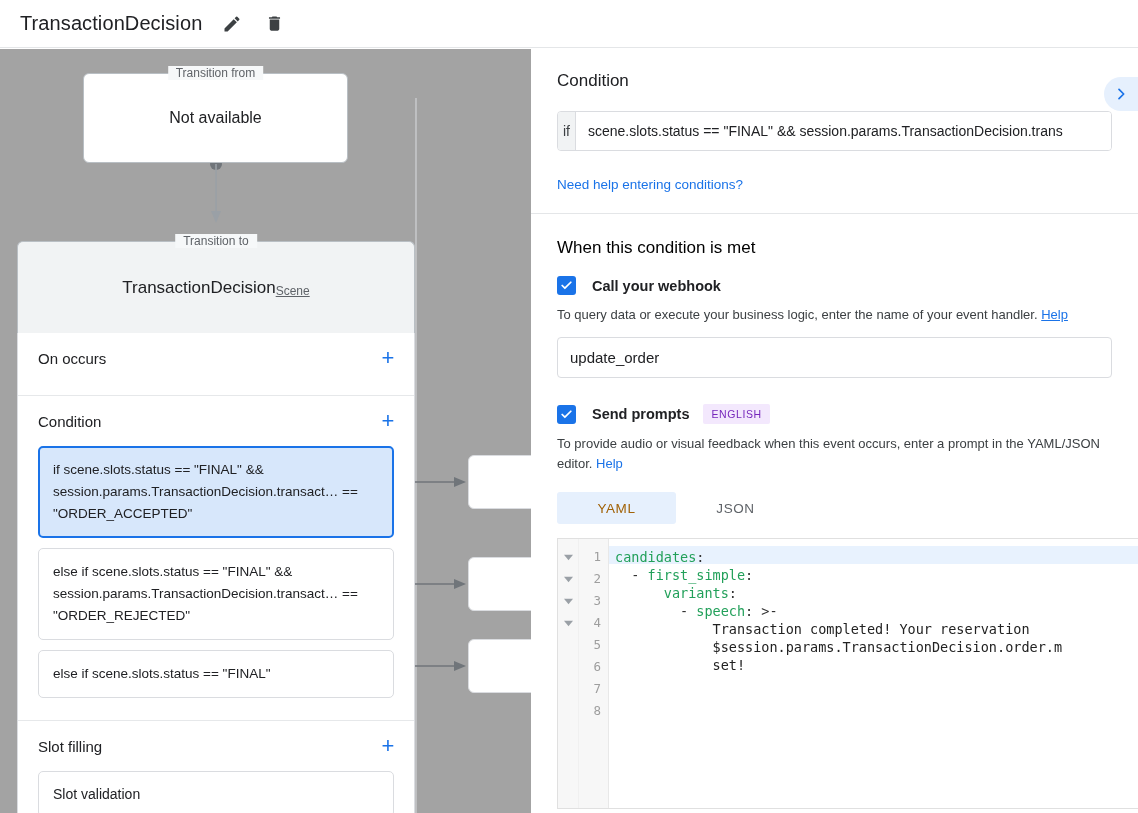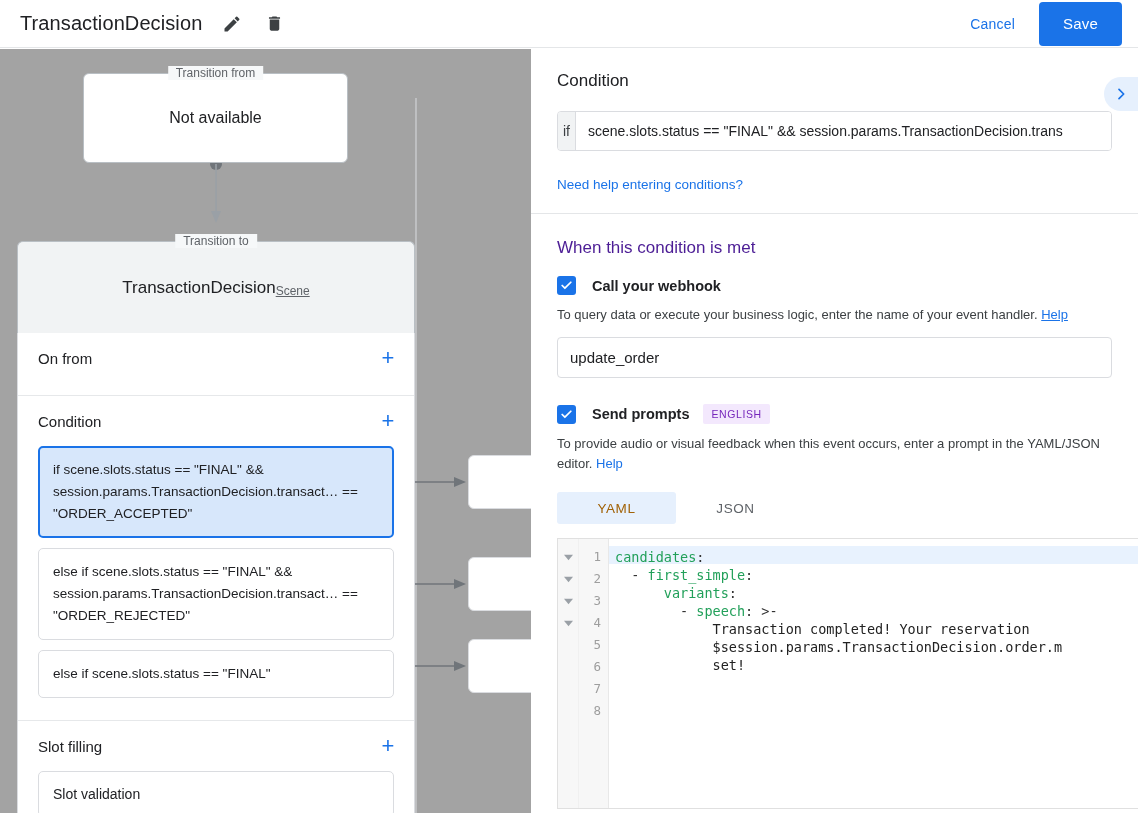--- a/index.html
+++ b/index.html
@@ -141,21 +141,21 @@
     flex: 1; border: none; outline: none; font-size: 14px; color: #202124;
     padding: 0 12px; font-family: "Liberation Sans", sans-serif;
     background: #fff; white-space: nowrap;
   }
   .help-link {
     display: inline-block; margin-top: 26px; color: #1a73e8;
     font-size: 13.5px; text-decoration: none; cursor: pointer;
   }
   .rp-divider { height: 1px; background: #e4e6e8; margin-top: 20px; }
 
-  .rp-sub { font-size: 17px; color: #4c1d95; margin: 24px 0 18px 0; font-weight: 400; }
+  .rp-sub { font-size: 17px; color: #000000; margin: 24px 0 18px 0; font-weight: 400; }
 
   .chk-row { display: flex; align-items: center; margin-bottom: 10px; }
   .checkbox {
     width: 19px; height: 19px; border-radius: 3px; background: #1a73e8;
     display: flex; align-items: center; justify-content: center; flex: none;
     cursor: pointer;
   }
   .chk-label { font-size: 14.5px; font-weight: bold; color: #202124; margin-left: 16px; }
   .badge {
     margin-left: 14px; background: #f3e8fd; color: #7627bb; font-size: 10.5px;
@@ -221,24 +221,20 @@
         <path d="M3 17.25V21h3.75L17.81 9.94l-3.75-3.75L3 17.25zM20.71 7.04a1 1 0 0 0 0-1.41l-2.34-2.34a1 1 0 0 0-1.41 0l-1.83 1.83 3.75 3.75 1.83-1.83z"></path>
       </svg>
     </div>
 
     <div class="icon-btn" title="delete">
       <svg width="19" height="19" viewBox="0 0 24 24" fill="#3c4043" aria-hidden="true">
         <path d="M6 19c0 1.1.9 2 2 2h8c1.1 0 2-.9 2-2V7H6v12zM19 4h-3.5l-1-1h-5l-1 1H5v2h14V4z"></path>
       </svg>
     </div>
 
-    <div class="topbar-actions">
-      <button class="btn-cancel">Cancel</button>
-      <button class="btn-save">Save</button>
-    </div>
   </div>
 
   <div class="canvas">
     <div class="canvas-inner">
 
       <svg class="connectors" viewBox="0 0 531 764">
 
         <circle cx="216" cy="115" r="6" fill="#70757a"></circle>
         <line x1="216" y1="115" x2="216" y2="163" stroke="#9aa0a6" stroke-width="1.6"></line>
         <polygon points="216,174 211,162 221,162" fill="#9aa0a6"></polygon>
@@ -270,21 +266,21 @@
       <div class="fieldset-box" id="transition-to">
         <div class="legend2">Transition to</div>
         <div class="scene-name">TransactionDecision</div>
         <div class="scene-sub">Scene</div>
       </div>
 
       <div class="panel-stack">
 
         <div class="section">
           <div class="section-head">
-            <span class="section-title">On from</span>
+            <span class="section-title">On occurs</span>
             <span class="plus-btn">+</span>
           </div>
         </div>
 
         <div class="section">
           <div class="section-head">
             <span class="section-title">Condition</span>
             <span class="plus-btn">+</span>
           </div>
           <div class="cond-card selected">if scene.slots.status == "FINAL" &amp;&amp; session.params.TransactionDecision.transact… == "ORDER_ACCEPTED"</div>

